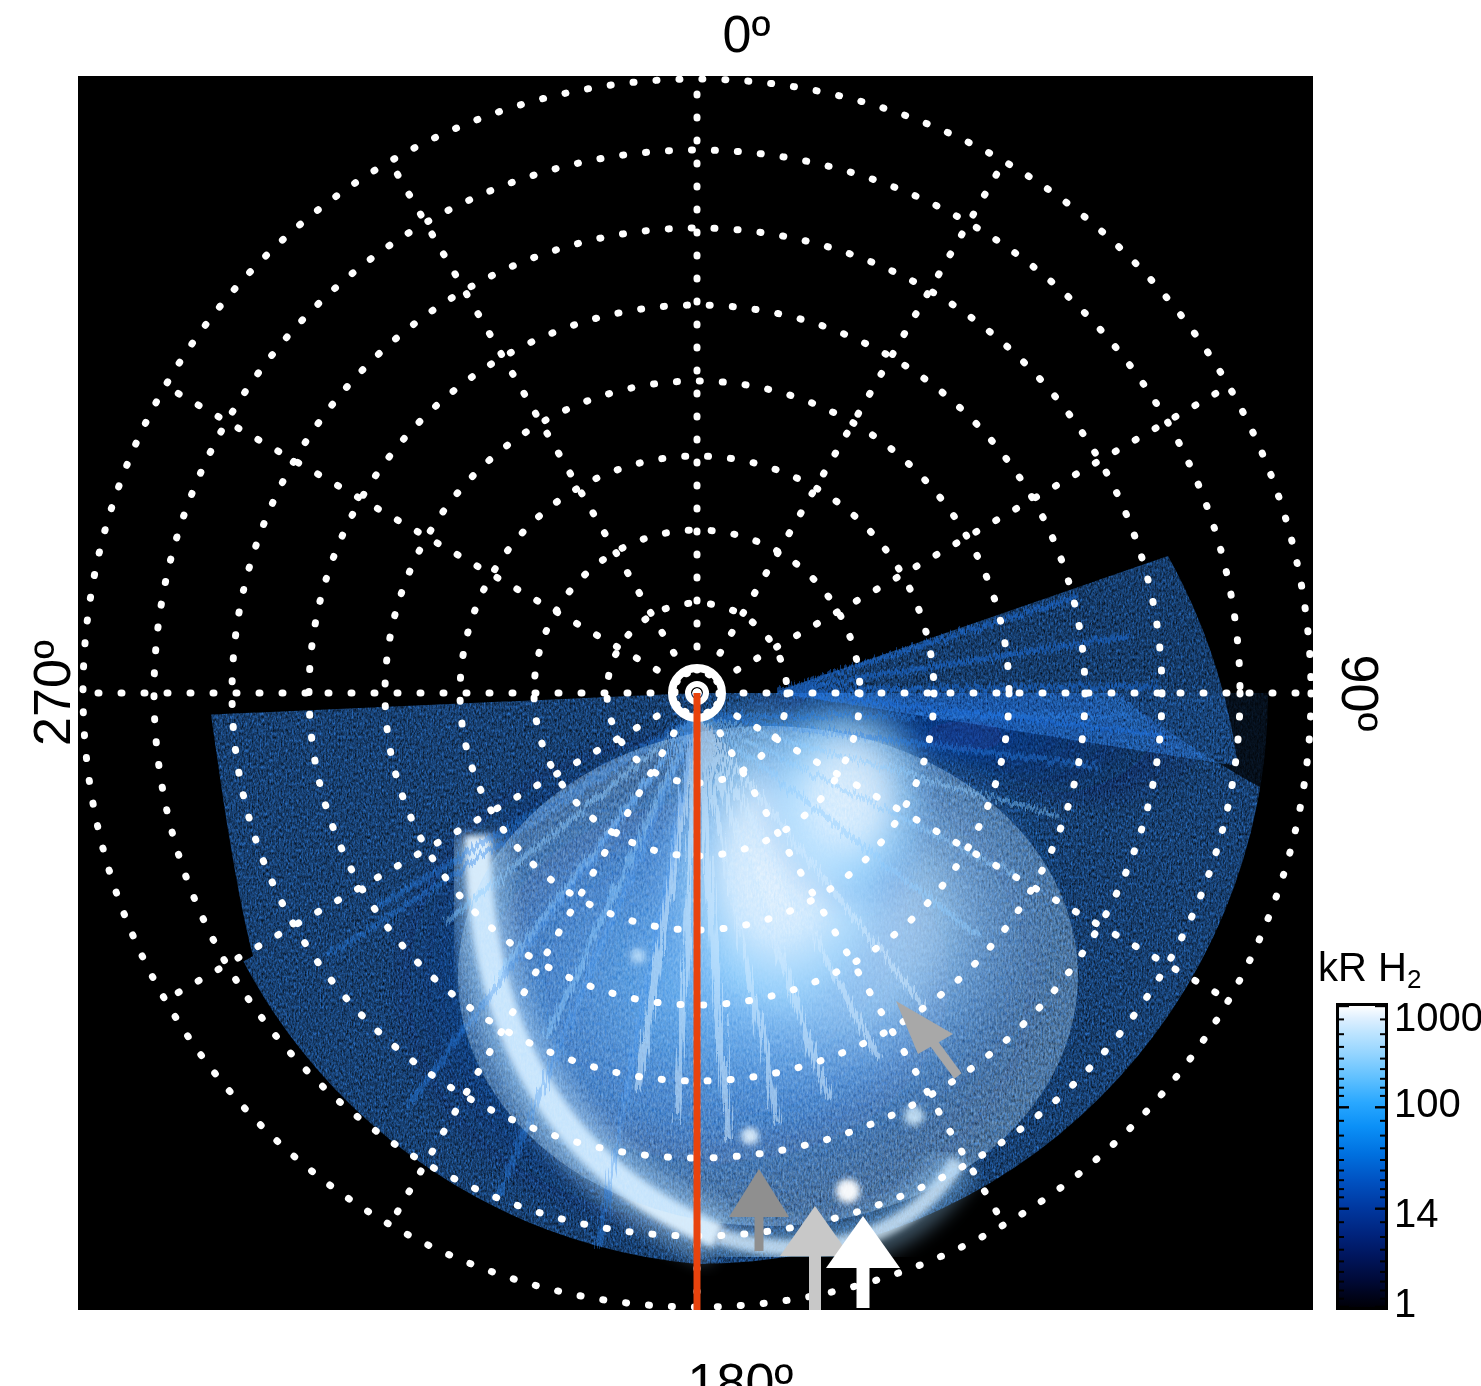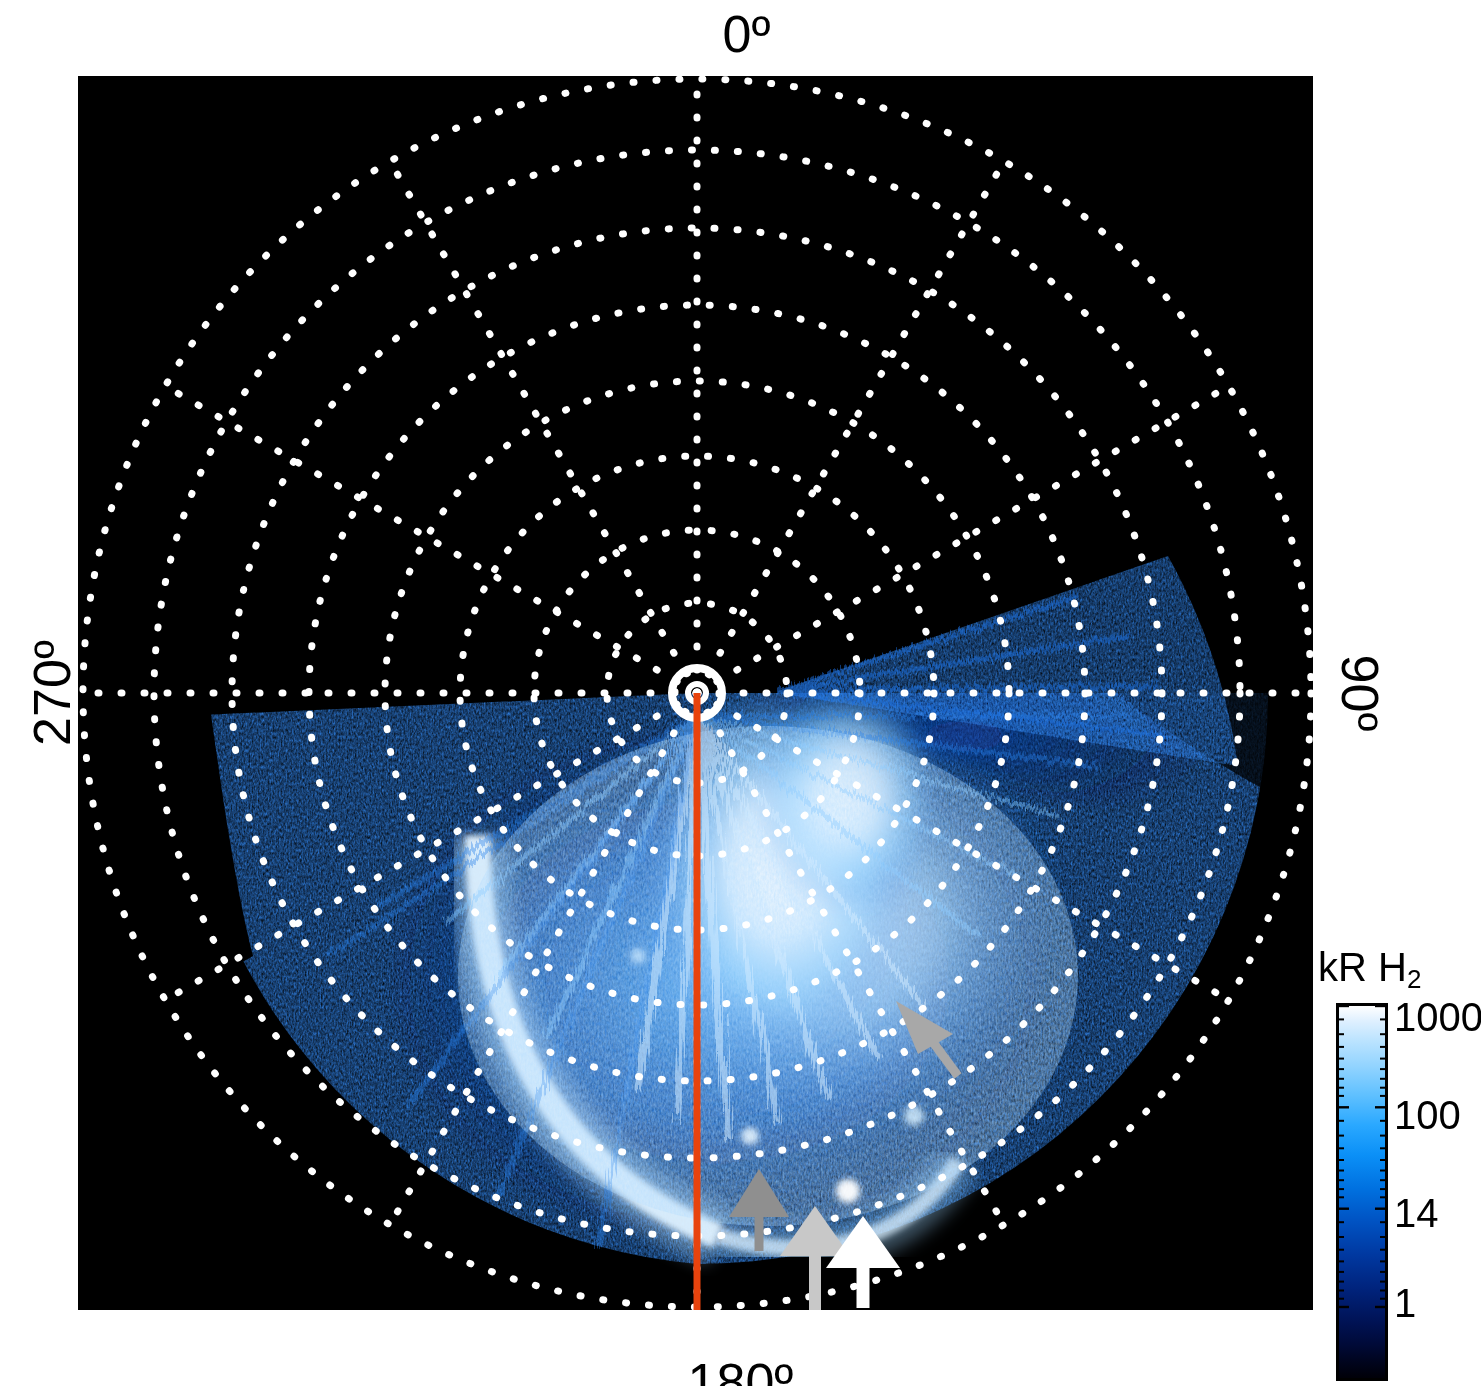--- a/index.html
+++ b/index.html
@@ -99,21 +99,21 @@
   }
   #cb-title sub {
     font-size: 26px;
     vertical-align: -0.28em;
   }
   #colorbar-wrap {
     position: absolute;
     left: 18px;
     top: 58px;
     width: 52px;
-    height: 378px;
+    height: 307px;
   }
   #colorbar-gradient {
     position: absolute;
     left: 0; top: 0;
     width: 100%;
     height: 100%;
     border: 3px solid #000;
     box-sizing: border-box;
     background: linear-gradient(to bottom,
         #ffffff   0.0%,
@@ -457,19 +457,19 @@
               <line x1="52" y1="278.6" x2="44" y2="278.6"></line>
             <line x1="0" y1="287.5" x2="8" y2="287.5"></line> 
               <line x1="52" y1="287.5" x2="44" y2="287.5"></line>
             <line x1="0" y1="295.7" x2="8" y2="295.7"></line> 
               <line x1="52" y1="295.7" x2="44" y2="295.7"></line>
           </g>
         </g>
       </svg>
 
       <div class="cb-tick-label" style="top:14px;">1000</div>
-      <div class="cb-tick-label" style="top:112px;">100</div>
+      <div class="cb-tick-label" style="top:100px;">100</div>
       <div class="cb-tick-label" style="top:210px;">14</div>
       <div class="cb-tick-label" style="top:300px;">1</div>
     </div>
   </div>
 
 </div>
 
 </body></html>

